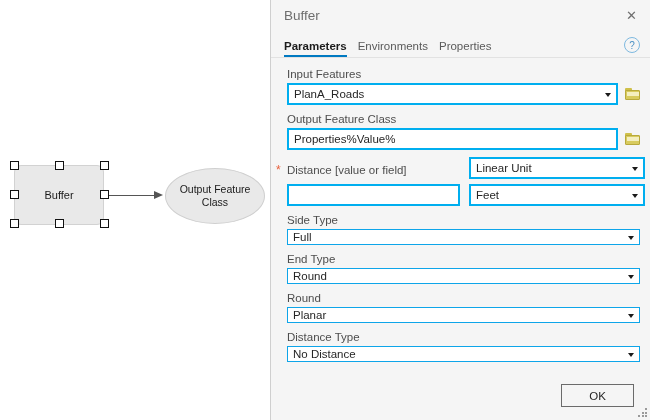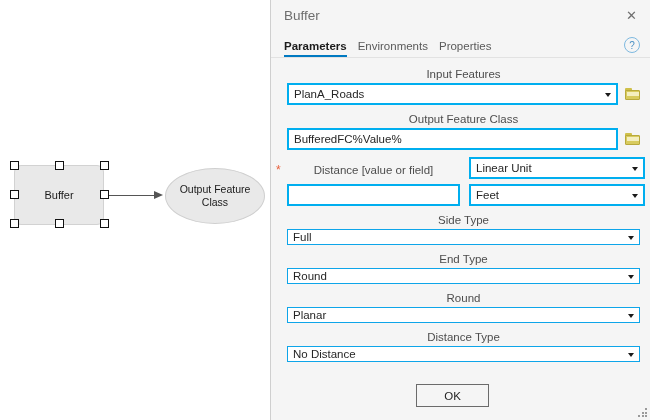--- a/index.html
+++ b/index.html
@@ -168,21 +168,20 @@
     display: flex;
     align-items: center;
     justify-content: center;
     cursor: pointer;
   }
 
   .panel-body {
     flex: 1 1 auto;
     padding: 9px 10px 0 16px;
     overflow: hidden;
-    text-align: center;
   }
 
   .field-label {
     font-size: 11.5px;
     color: #4d4d4d;
     margin: 0 0 2px 0;
     line-height: 14px;
   }
   .field-label.req {
     position: relative;
@@ -270,21 +269,21 @@
   }
   .dist-left { width: 173px; flex: 0 0 auto; }
   .dist-right { width: 176px; flex: 0 0 auto; }
 
   .panel-footer {
     flex: 0 0 auto;
     position: relative;
     height: 45px;
     padding: 9px 16px 0 0;
     display: flex;
-    justify-content: center;
+    justify-content: flex-end;
     align-items: flex-start;
   }
   .ok-btn {
     width: 73px; height: 23px;
     background: #f5f5f5;
     border: 1px solid #6b6b6b;
     font-size: 11.5px;
     color: #262626;
     display: flex;
     align-items: center;
@@ -364,21 +363,21 @@
         <div class="folder-icon">
           <span class="tab-piece"></span>
           <span class="body-piece"></span>
           <span class="flap-piece"></span>
         </div>
       </div>
 
       <div class="field-label">Output Feature Class</div>
       <div class="row">
         <div class="ctrl highlight plain-input">
-          <span>BufferedFC%Value%</span>
+          <span>Properties%Value%</span>
         </div>
         <div class="folder-icon">
           <span class="tab-piece"></span>
           <span class="body-piece"></span>
           <span class="flap-piece"></span>
         </div>
       </div>
 
       <div class="dist-row">
         <div class="dist-left">

